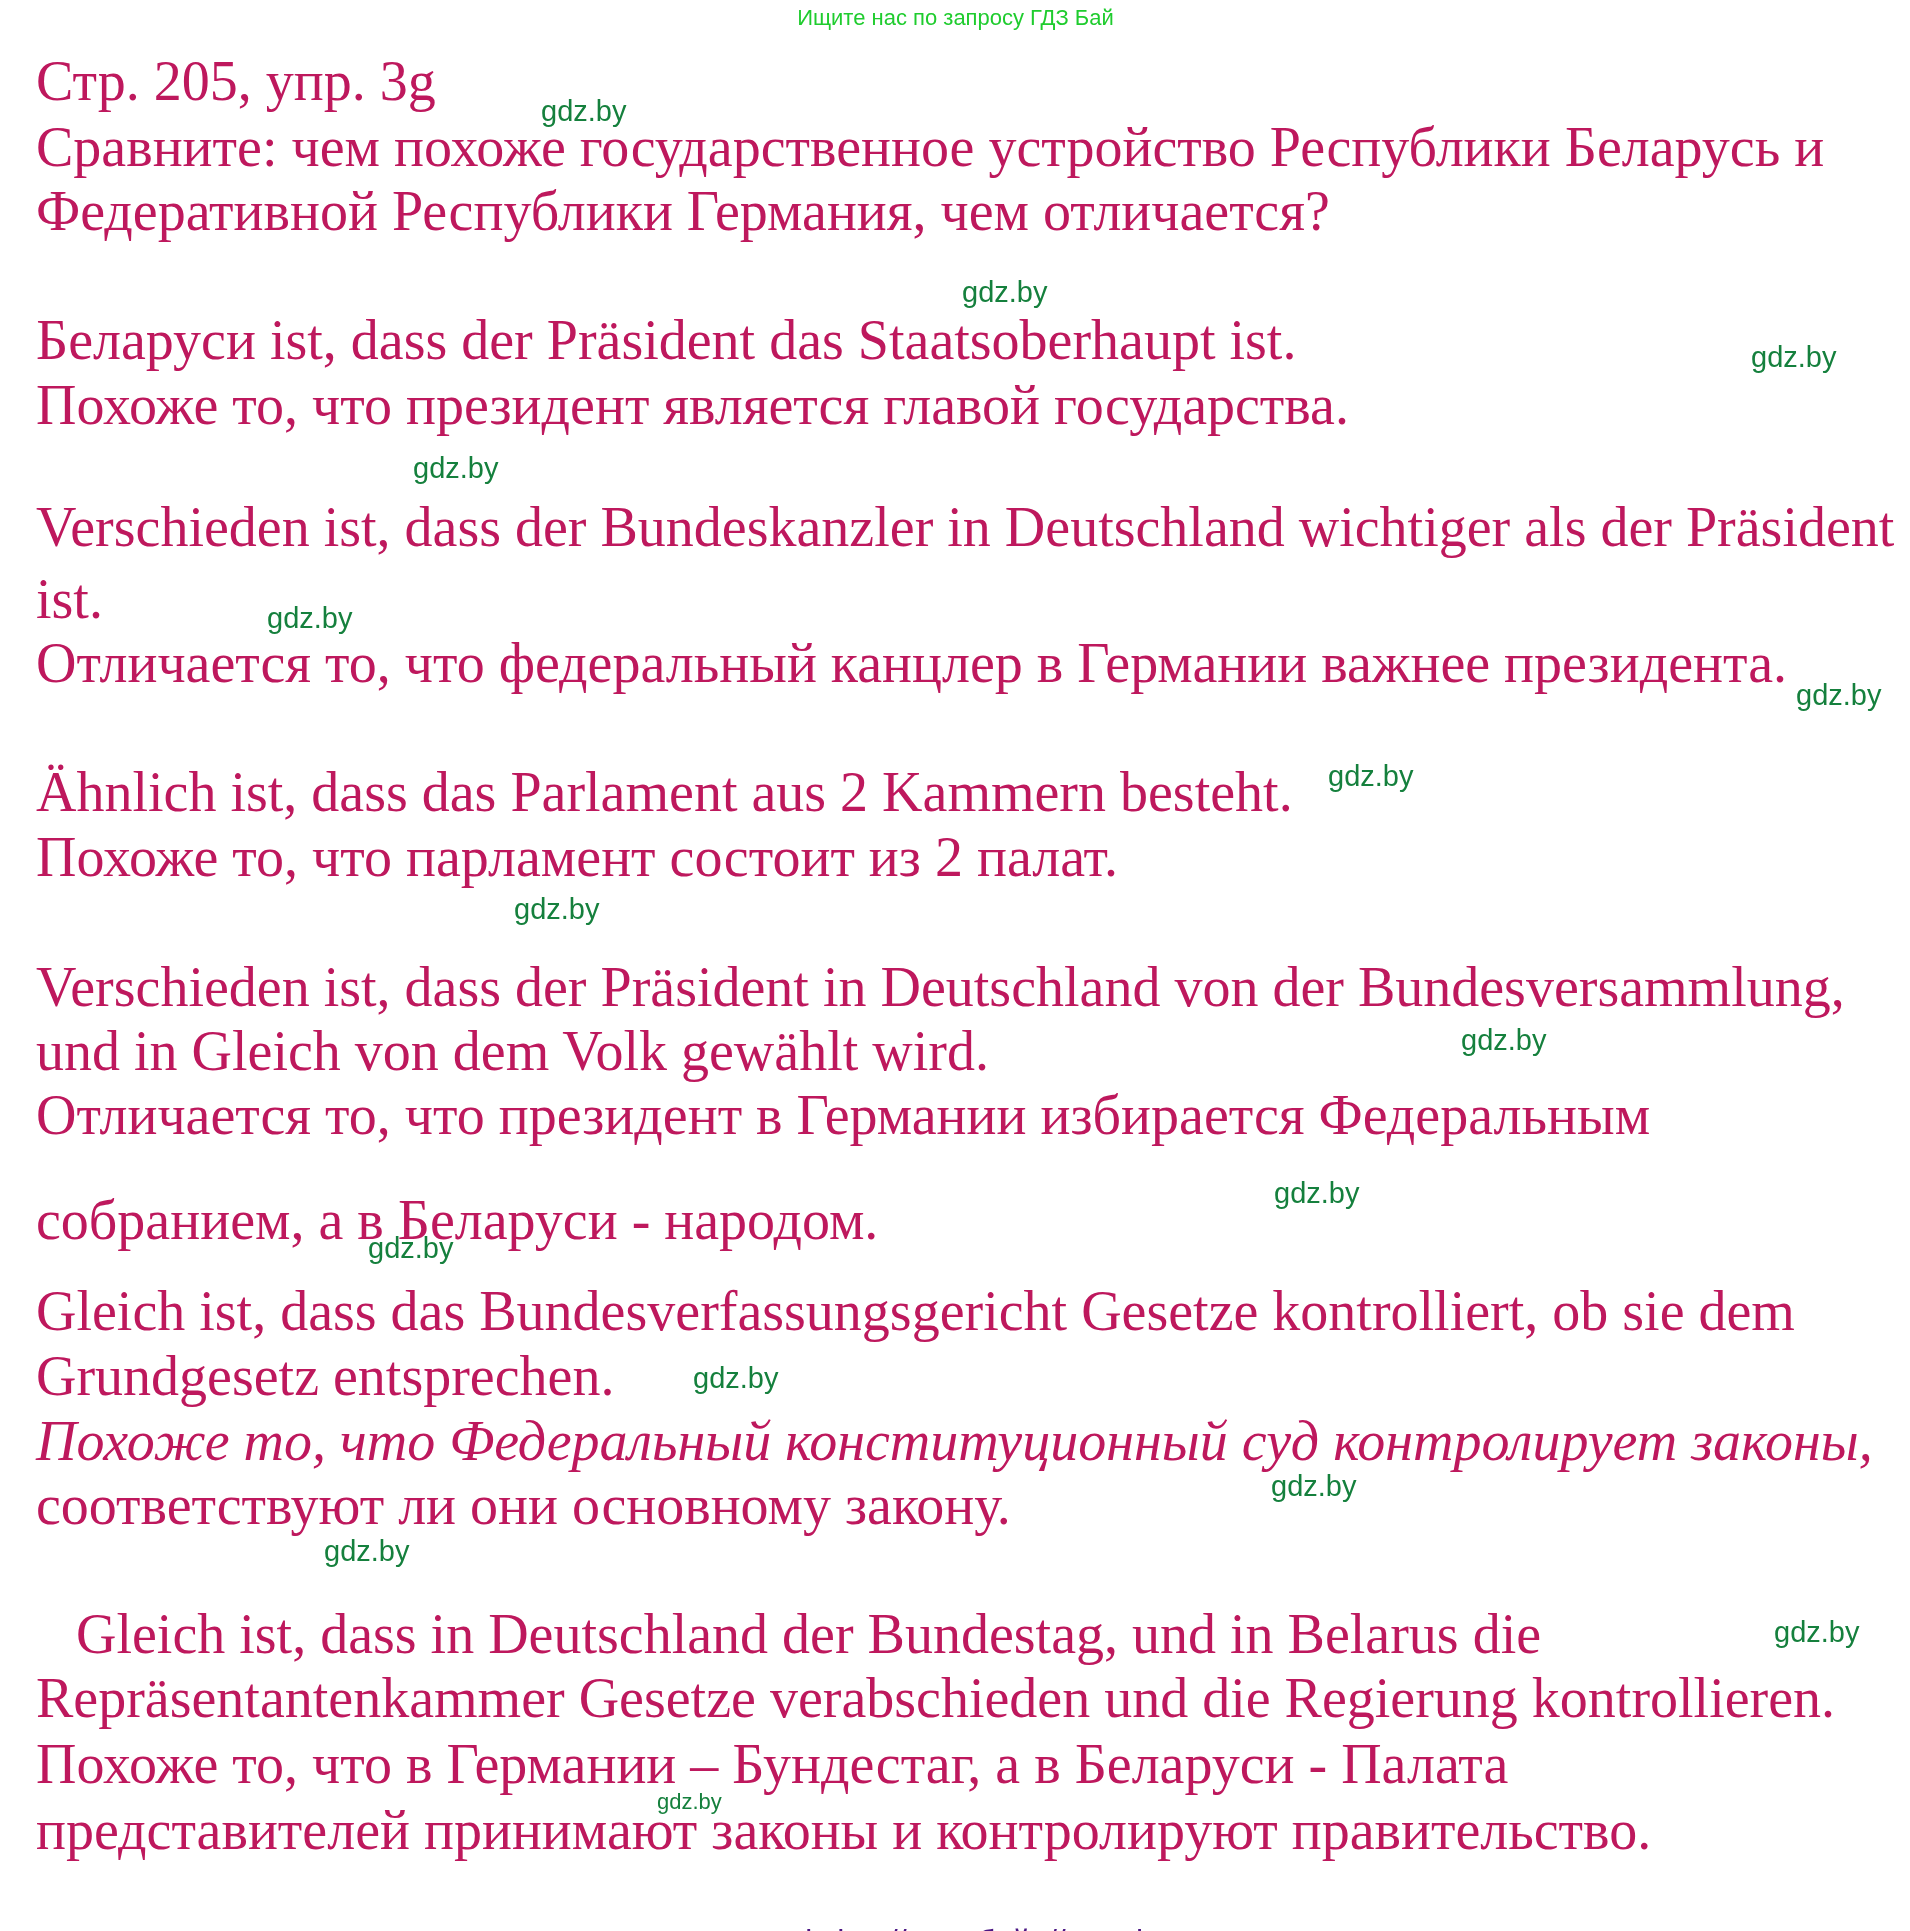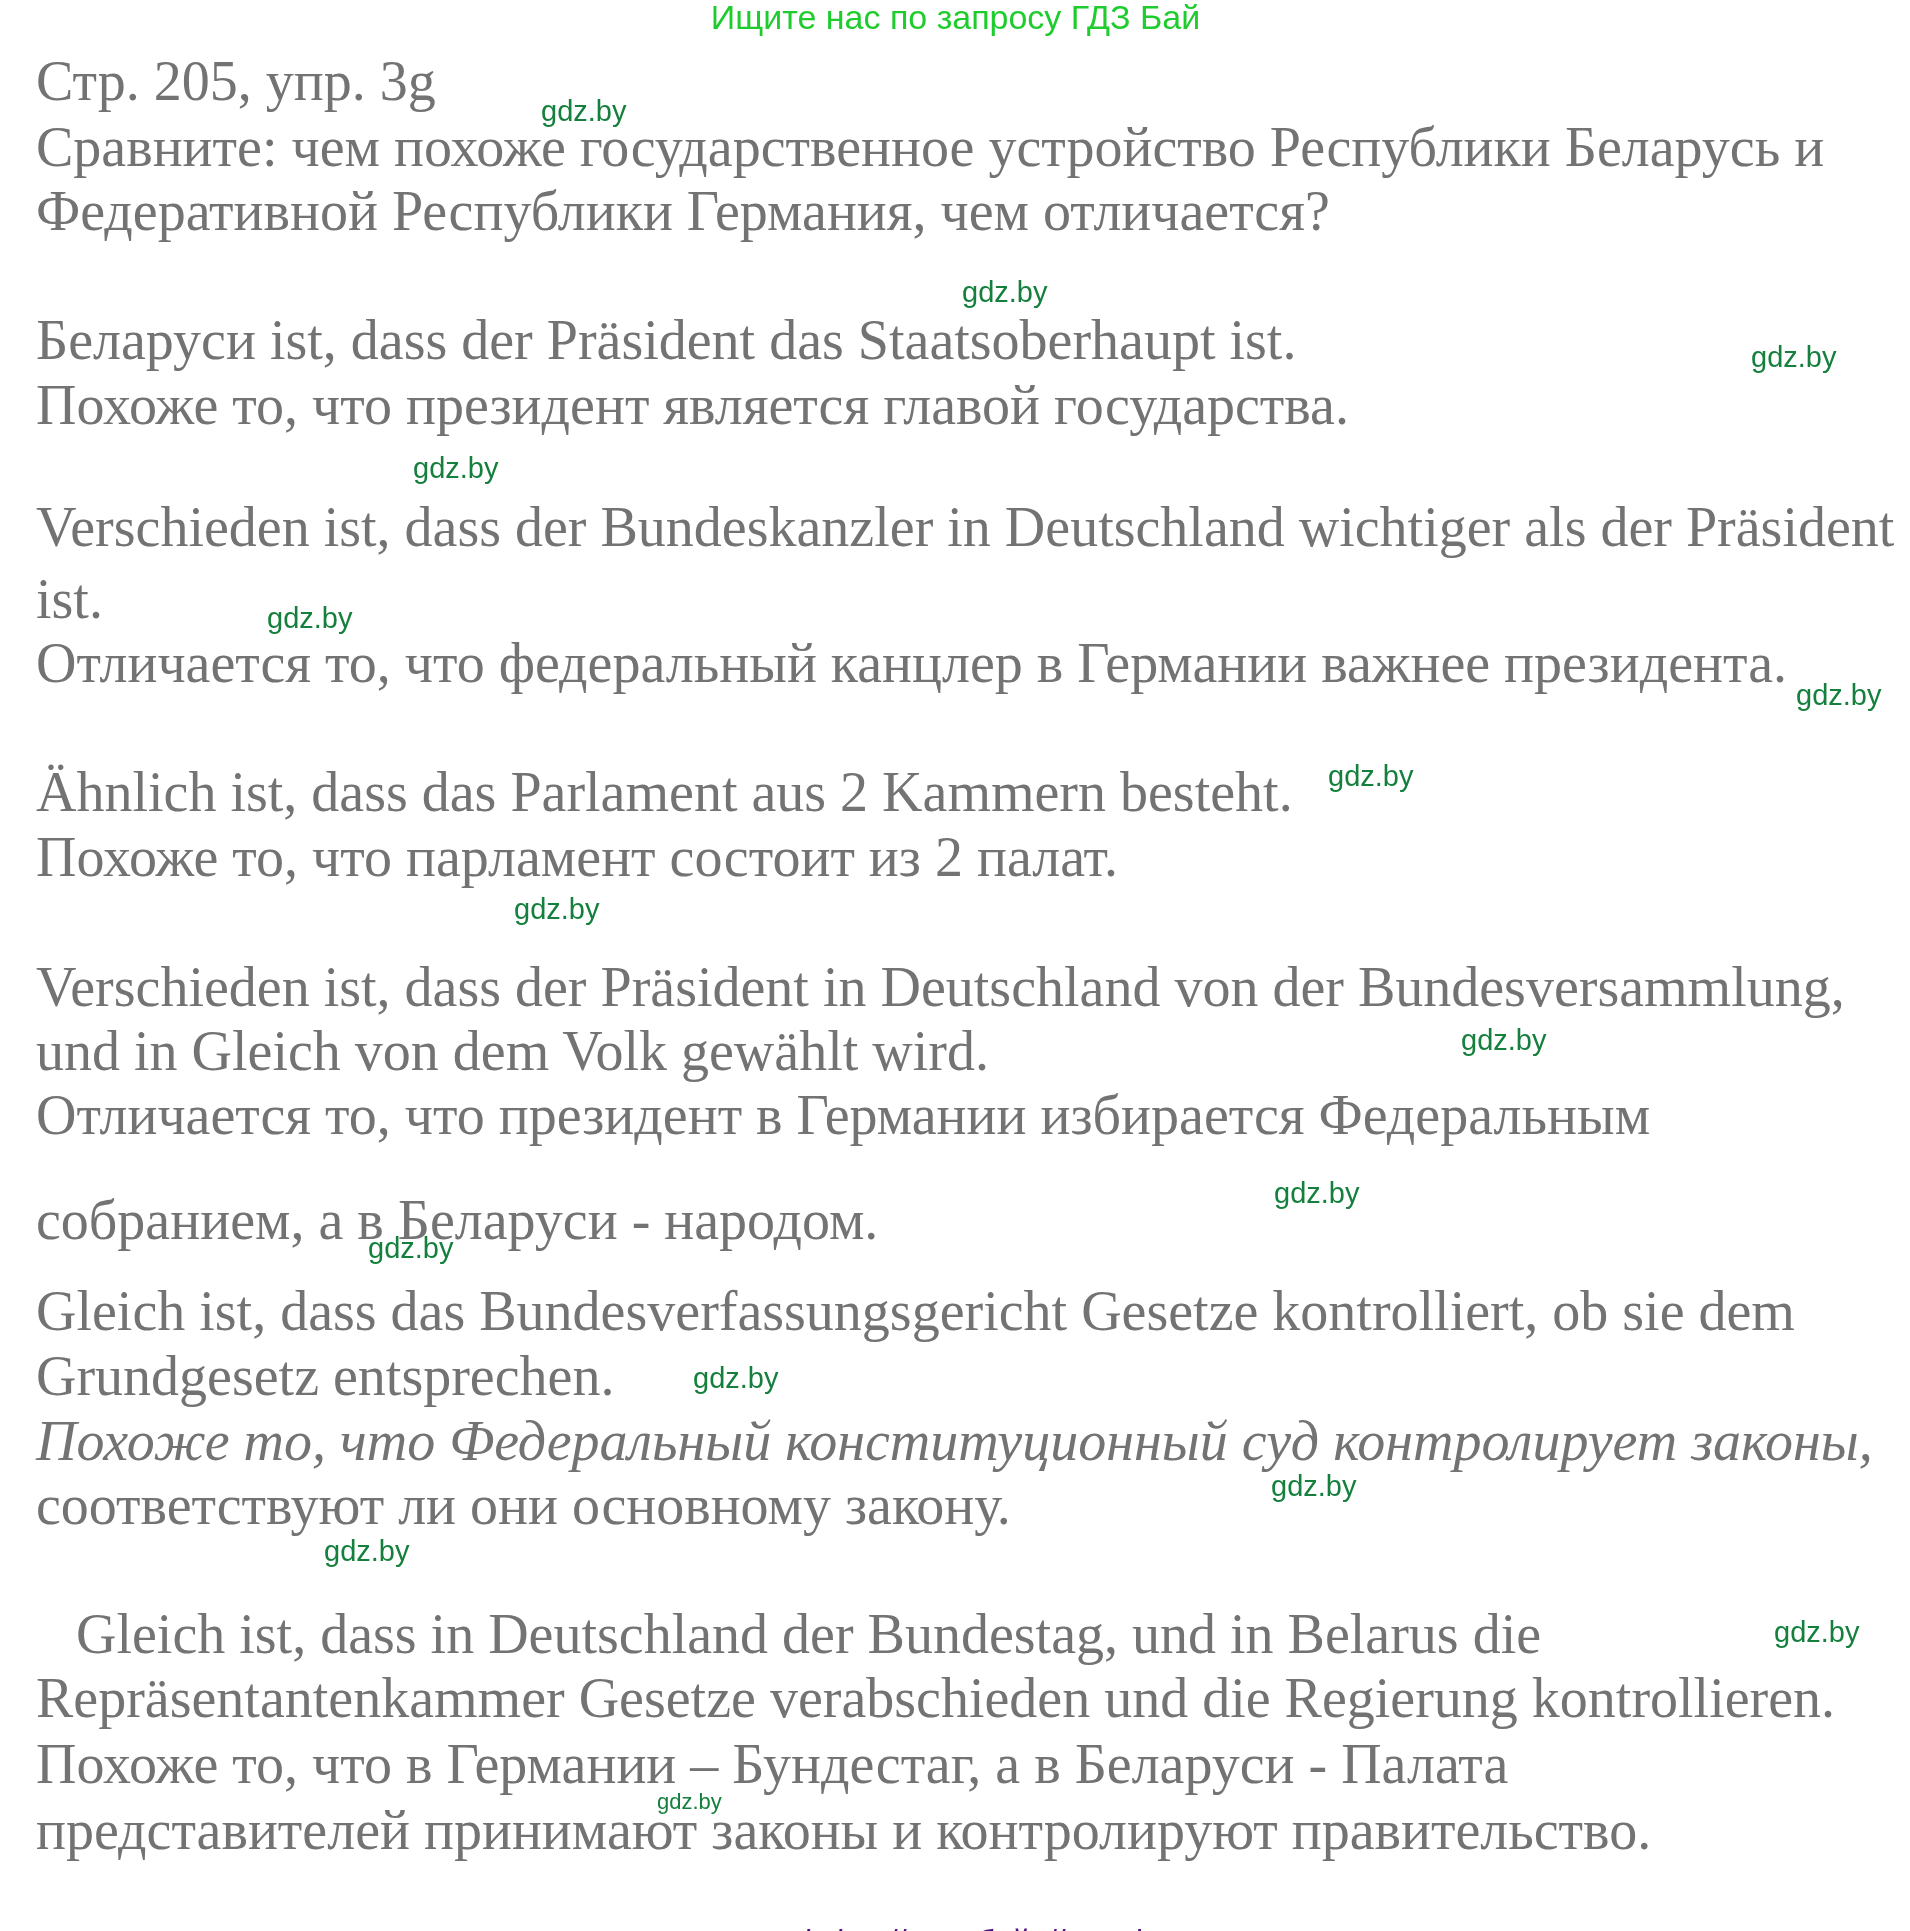--- a/index.html
+++ b/index.html
@@ -1,25 +1,25 @@
 <!DOCTYPE html>
 <html><head>
 <meta charset="utf-8">
 <style>
   html, body { margin: 0; padding: 0; background: #ffffff; }
   body { width: 1911px; height: 1931px; position: relative; overflow: hidden; }
   .header {
     position: absolute; left: 0; width: 1911px; top: 0px; text-align: center;
-    font-family: "Liberation Sans", sans-serif; font-size: 34px; line-height: 35px;
+    font-family: "Liberation Sans", sans-serif; font-size: 22px; line-height: 35px;
     color: #1fcc2e;
   }
   .line {
     position: absolute; left: 36px; white-space: nowrap;
     font-family: "Liberation Serif", serif; font-size: 56px; line-height: 56px;
-    color: #737373;
+    color: #be185d;
   }
   .wm {
     position: absolute; white-space: nowrap;
     font-family: "Liberation Sans", sans-serif; font-size: 29px; line-height: 29px;
     color: #15803d;
   }
   .wm.small { font-size: 22px; line-height: 22px; }
   .footer {
     position: absolute; left: 0; width: 1911px; top: 1883px; text-align: center;
     font-family: "Liberation Sans", sans-serif; font-size: 32px; line-height: 39px;

